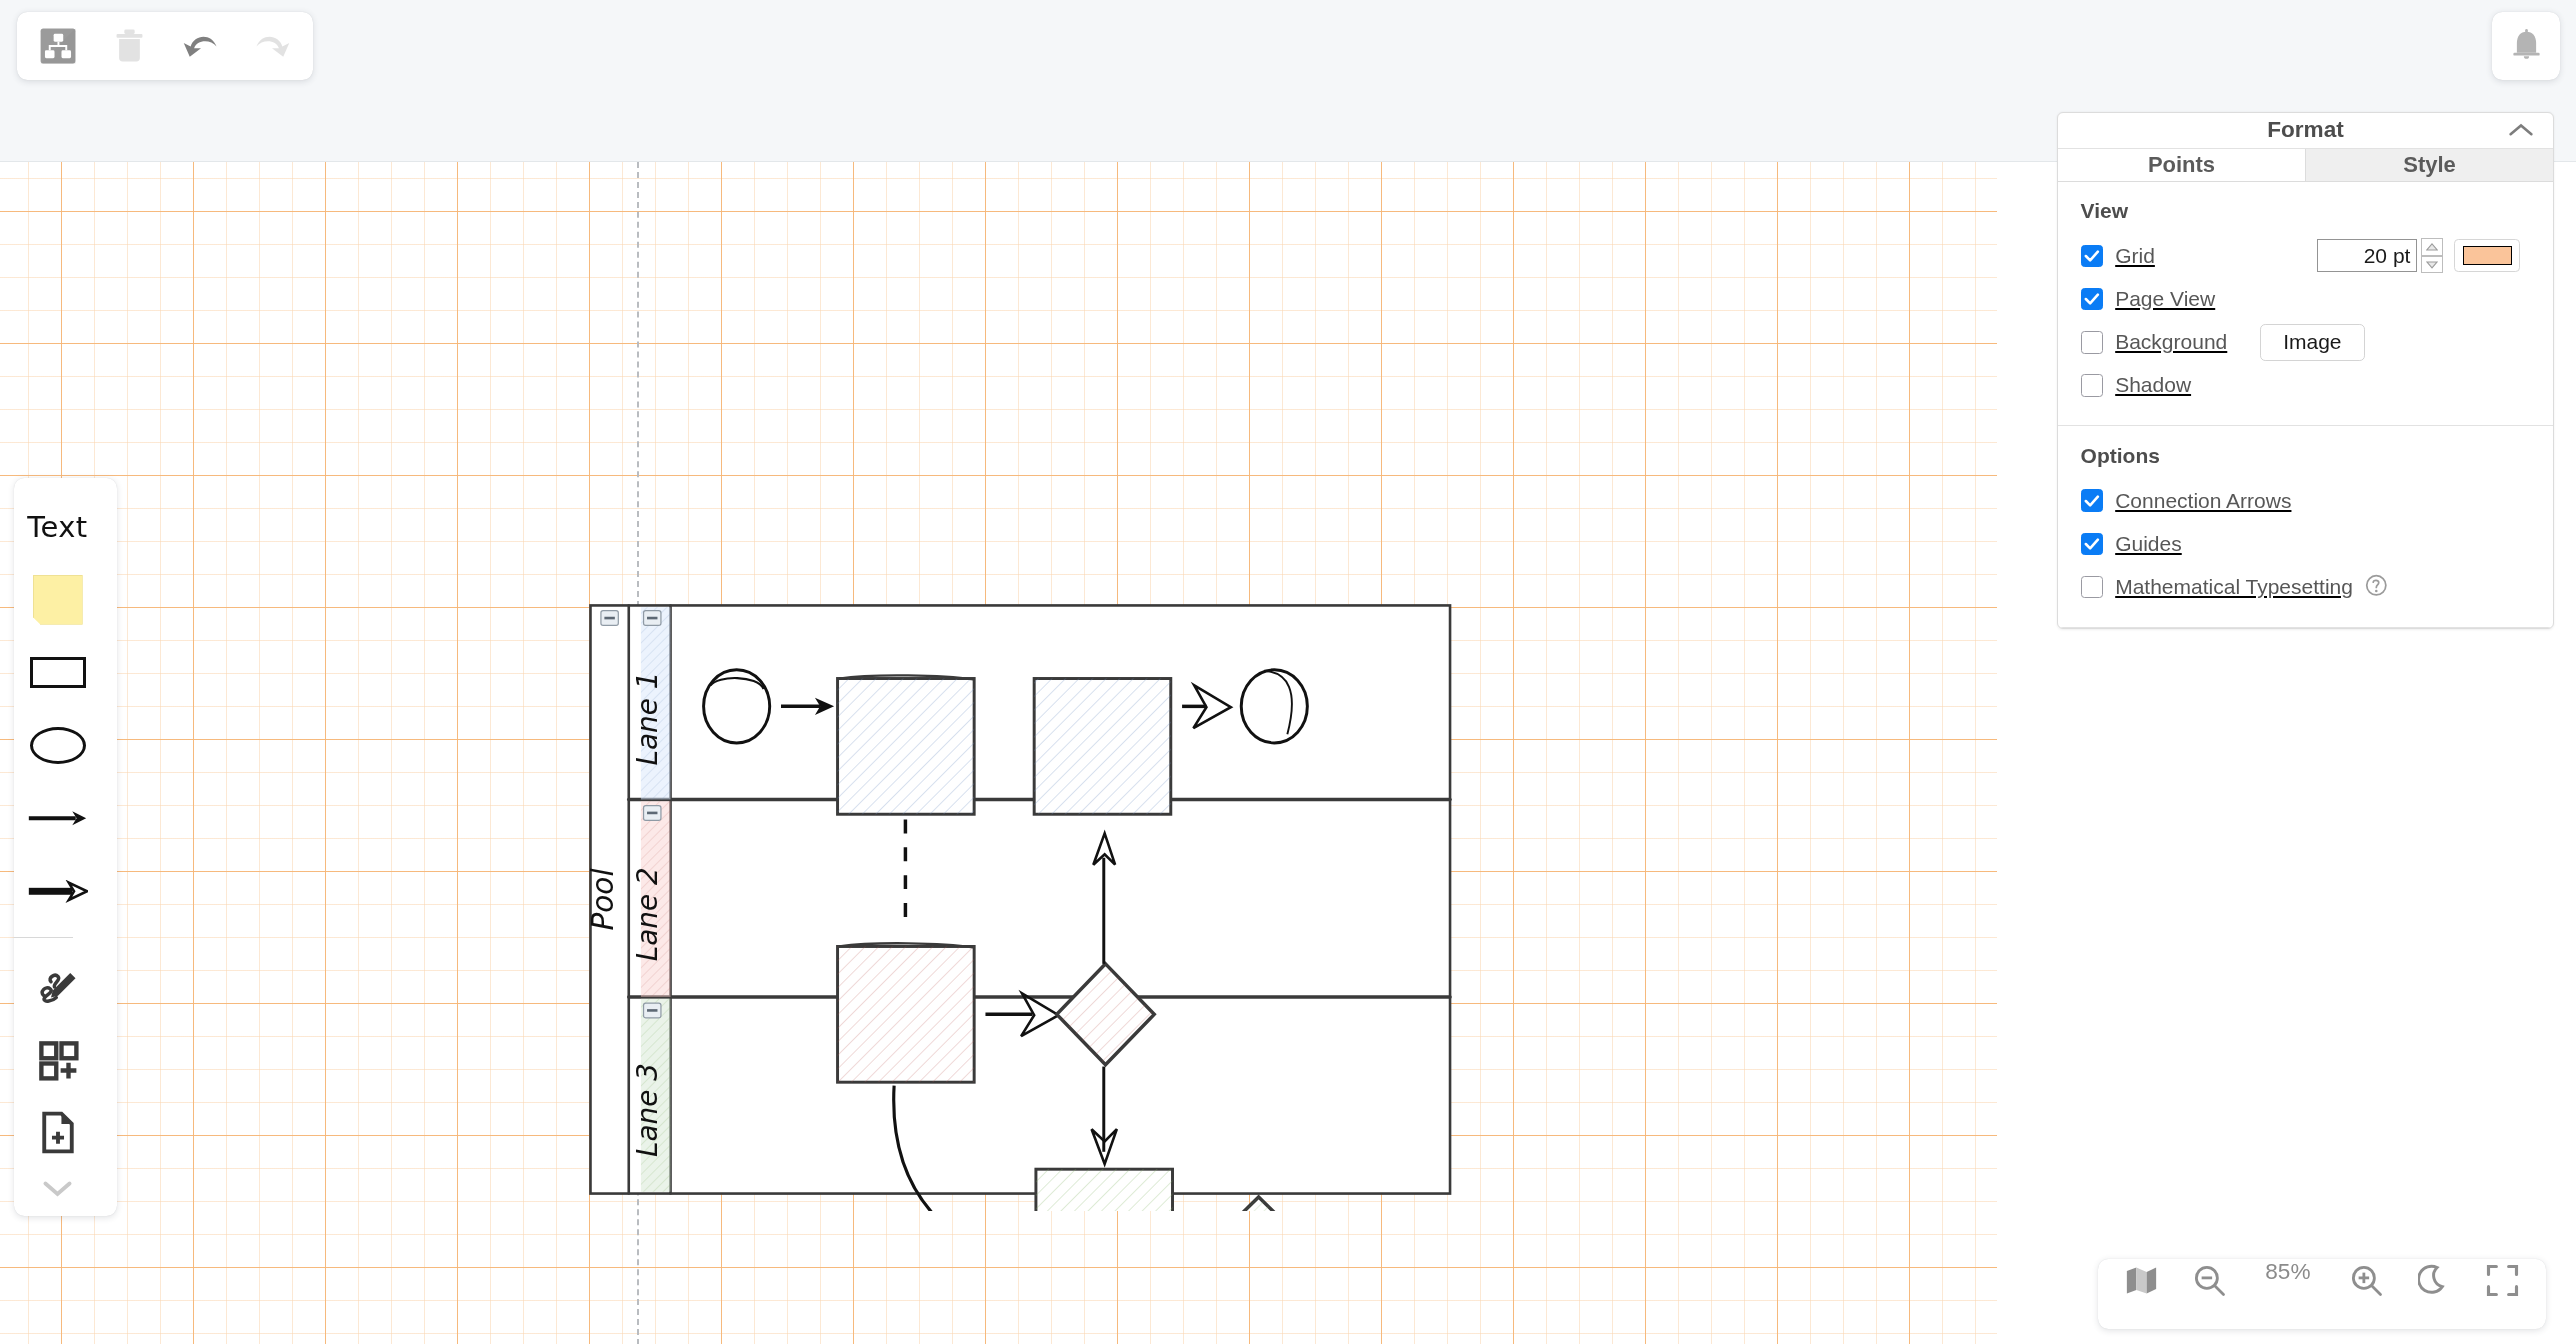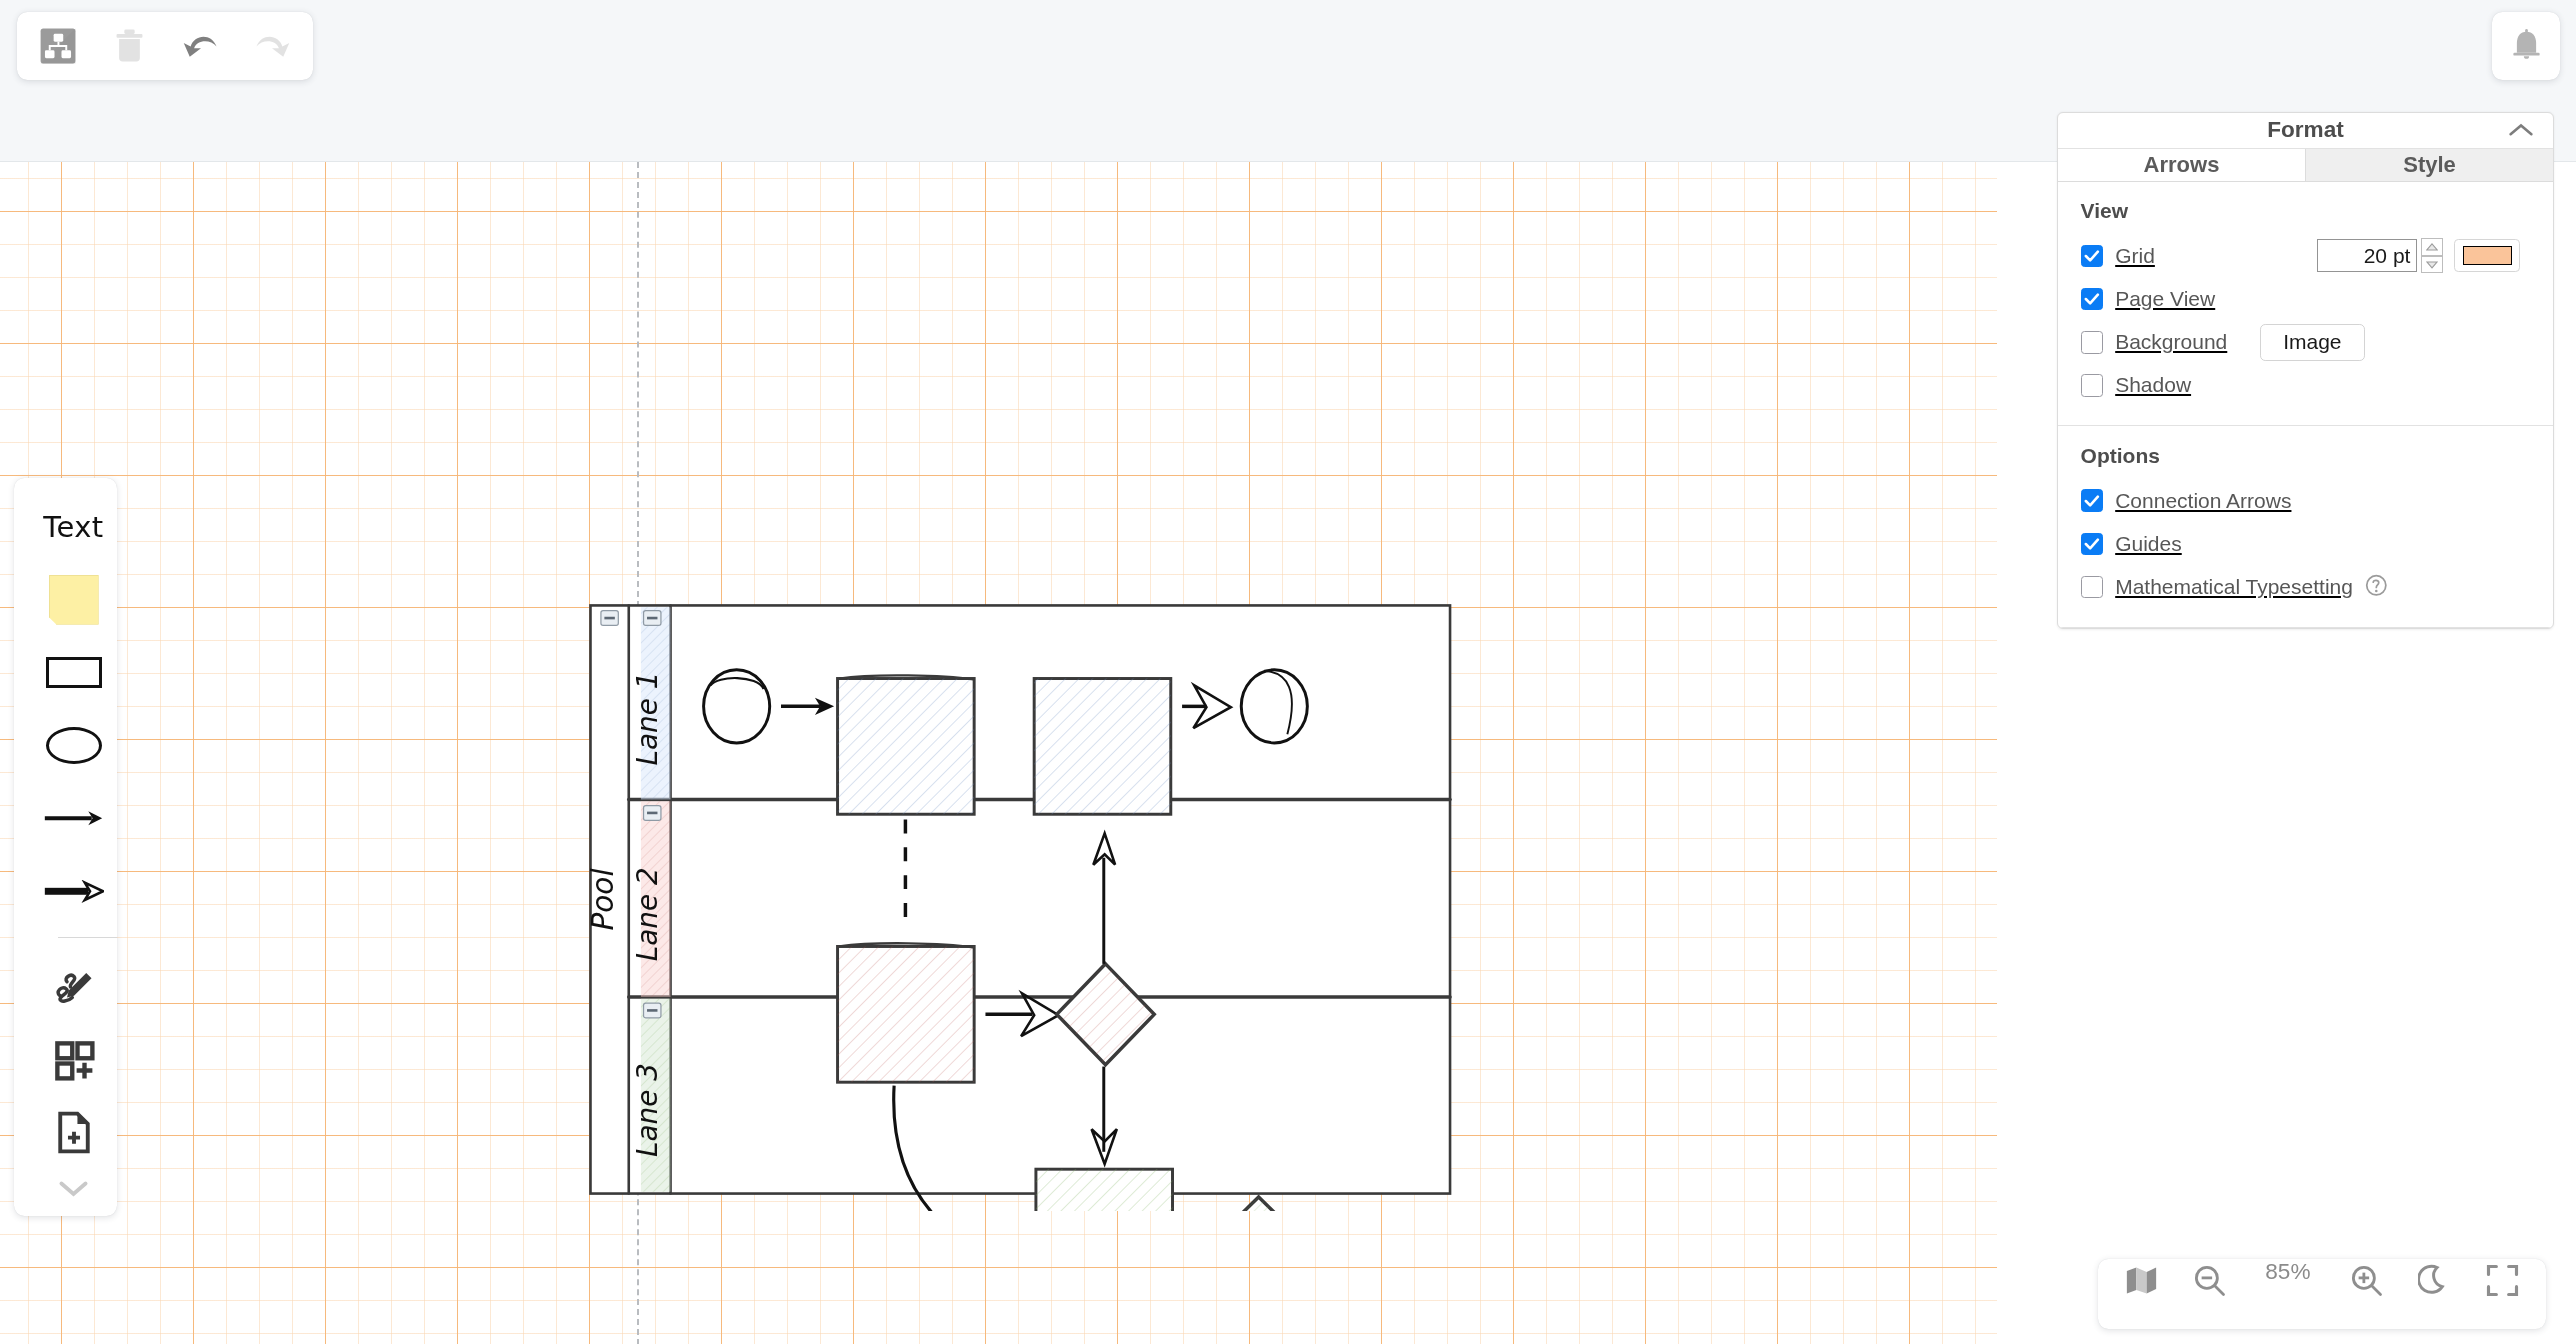--- a/index.html
+++ b/index.html
@@ -72,21 +72,21 @@
     border-left: 2.6px dashed #b9bcc0;
   }
 
   
   .palette {
     position: absolute; left: 14px; top: 316px;
     width: 103px;
     padding: 12px 0 8.7px 0;
     background: #ffffff; border-radius: 10.4px;
     box-shadow: 0 1.7px 6px rgba(40,50,60,0.13), 0 0 0.9px rgba(40,50,60,0.16);
-    display: flex; flex-direction: column; align-items: flex-end;
+    display: flex; flex-direction: column; align-items: flex-start;
     z-index: 6;
   }
   .pal-item {
     width: 87px; height: 73px;
     display: flex; align-items: center; justify-content: center;
     cursor: pointer;
   }
   .pal-text {
     font-family: "DejaVu Sans", sans-serif;
     font-size: 29px; color: #111;
@@ -433,21 +433,21 @@
       <span>Format</span>
       <span class="fp-collapse">
         <svg width="26" height="15.7" viewBox="0 0 30 18">
           <path d="M3 14 L15 4 L27 14" fill="none" stroke="#7d7d7d" stroke-width="3" stroke-linecap="round"></path>
         </svg>
       </span>
     </div>
 
     <div class="fp-tabs">
       <div class="fp-tab">
-        <span>Arrows</span>
+        <span>Points</span>
       </div>
       <div class="fp-tab inactive">
         <span>Style</span>
       </div>
     </div>
 
     <div class="fp-section">
       <div class="fp-heading">View</div>
 
       <div class="fp-row">

